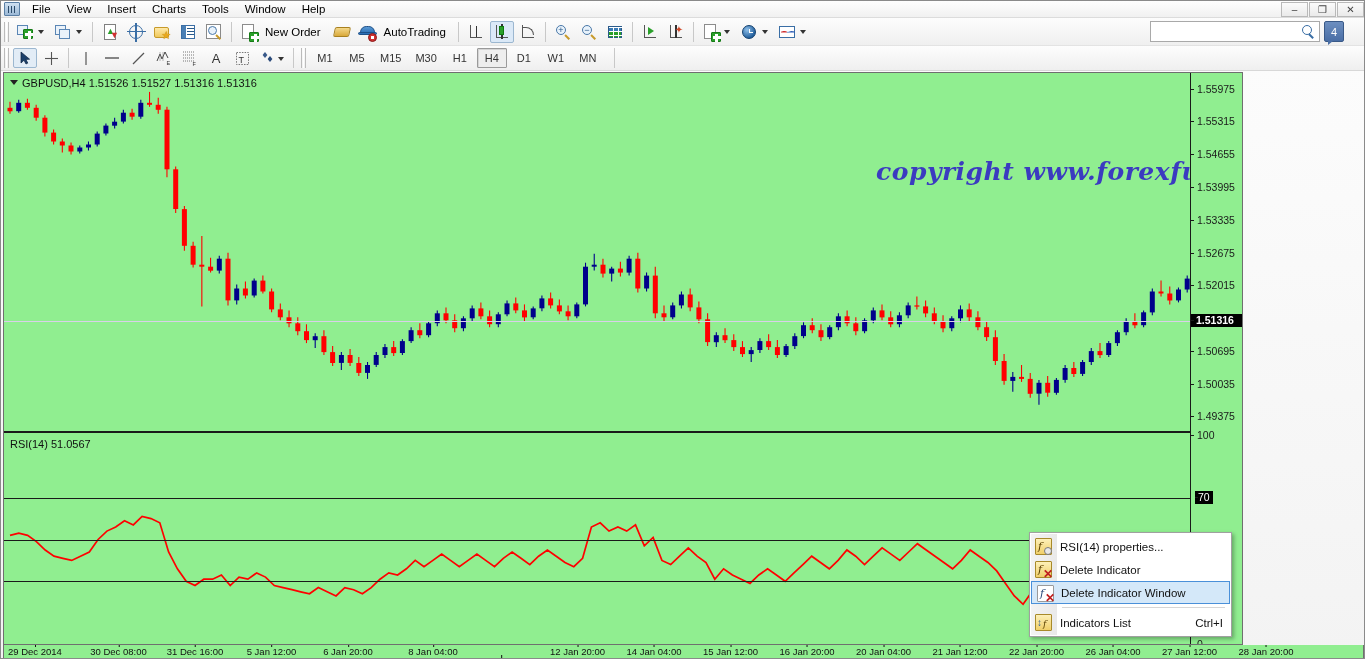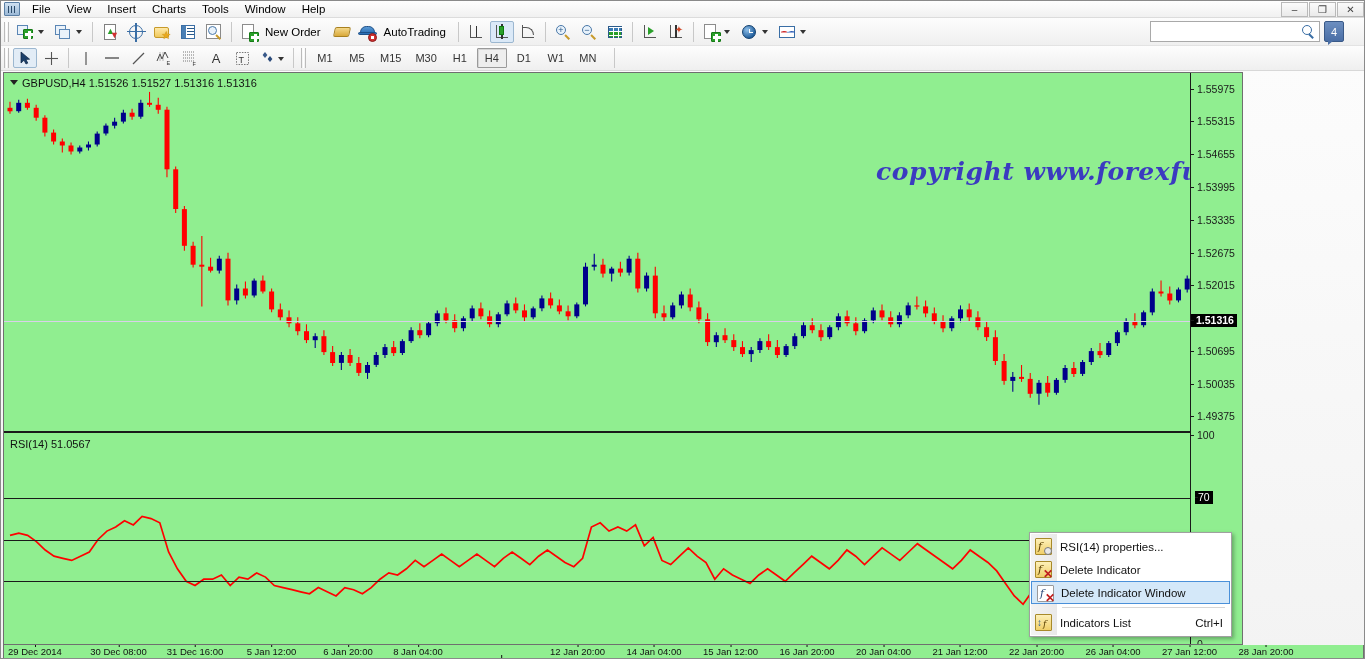--- a/index.html
+++ b/index.html
@@ -348,21 +348,21 @@
     font-size: 10.5px; color: #1a1a1a;
     line-height: 13px; padding-left: 6px;
     white-space: nowrap;
   }
   .ytick::before {
     content: ""; position: absolute; left: 0; top: 6px;
     width: 3px; height: 1px; background: #1a1a1a;
   }
   .ytick.hl {
     background: #000; color: #fff; font-weight: bold;
-    padding-left: 5px; padding-right: 3px;
+    padding-left: 5px; padding-right: 9px;
   }
   .ytick.rsi-hl {
     background: #000; color: #fff; left: 4px; padding-left: 3px; padding-right: 3px;
   }
   .ylevelline {
     position: absolute; left: 0; width: 1307px; height: 1px;
     background: #1a1a1a;
   }
   .bidline {
     position: absolute; left: 0; width: 1307px; height: 1px;
@@ -1076,21 +1076,21 @@
         <div class="ytick" style="top: 564.5px;">0</div>
       </div>
   </div>
 
   <div class="xaxis" id="xaxis">
       <div class="xtick" style="left: 4px; transform: none;">29 Dec 2014</div>
       <div class="xtick" style="left: 114.5px;">30 Dec 08:00</div>
       <div class="xtick" style="left: 191px;">31 Dec 16:00</div>
       <div class="xtick" style="left: 267.5px;">5 Jan 12:00</div>
       <div class="xtick" style="left: 344px;">6 Jan 20:00</div>
-      <div class="xtick" style="left: 414px;">8 Jan 04:00</div>
+      <div class="xtick" style="left: 429px;">8 Jan 04:00</div>
       <div class="xtick" style="left: 497px; margin-top: 11px;">9 Jan 12:00</div>
       <div class="xtick" style="left: 573.5px;">12 Jan 20:00</div>
       <div class="xtick" style="left: 650px;">14 Jan 04:00</div>
       <div class="xtick" style="left: 726.5px;">15 Jan 12:00</div>
       <div class="xtick" style="left: 803px;">16 Jan 20:00</div>
       <div class="xtick" style="left: 879.5px;">20 Jan 04:00</div>
       <div class="xtick" style="left: 956px;">21 Jan 12:00</div>
       <div class="xtick" style="left: 1032.5px;">22 Jan 20:00</div>
       <div class="xtick" style="left: 1109px;">26 Jan 04:00</div>
       <div class="xtick" style="left: 1185.5px;">27 Jan 12:00</div>

